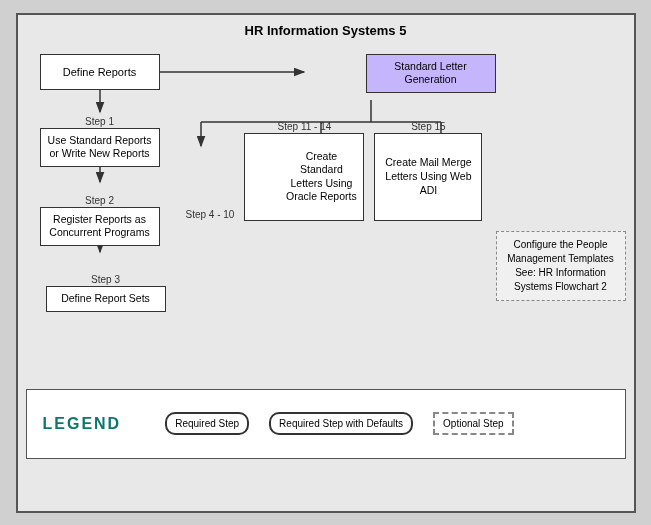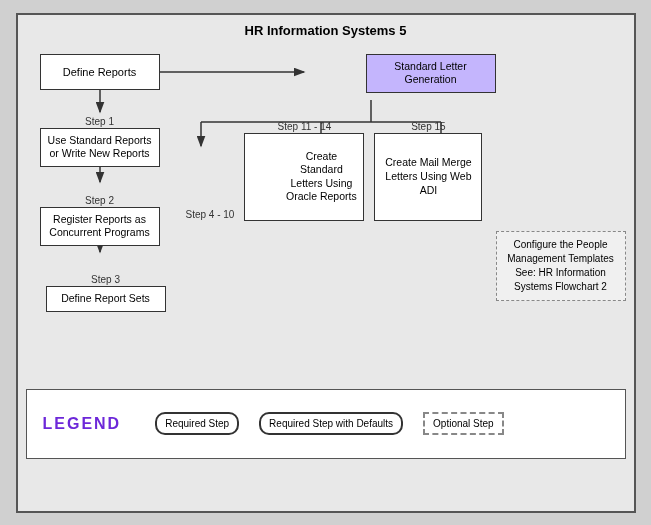--- a/index.html
+++ b/index.html
@@ -104,22 +104,22 @@
       display: flex;
       flex-direction: row;
       align-items: center;
       padding: 0 16px;
       gap: 20px;
     }
     .legend-title {
       font-size: 16px;
       font-weight: bold;
       letter-spacing: 2px;
-      margin-right: 14px;
-      color: #6d28d9;
+      margin-right: 24px;
+      color: #0f766e;
     }
     .legend-item {
       display: flex;
       align-items: flex-start;
       gap: 6px;
     }
     .legend-box {
       border: 2px solid #333;
       background: #fff;
       text-align: center;

